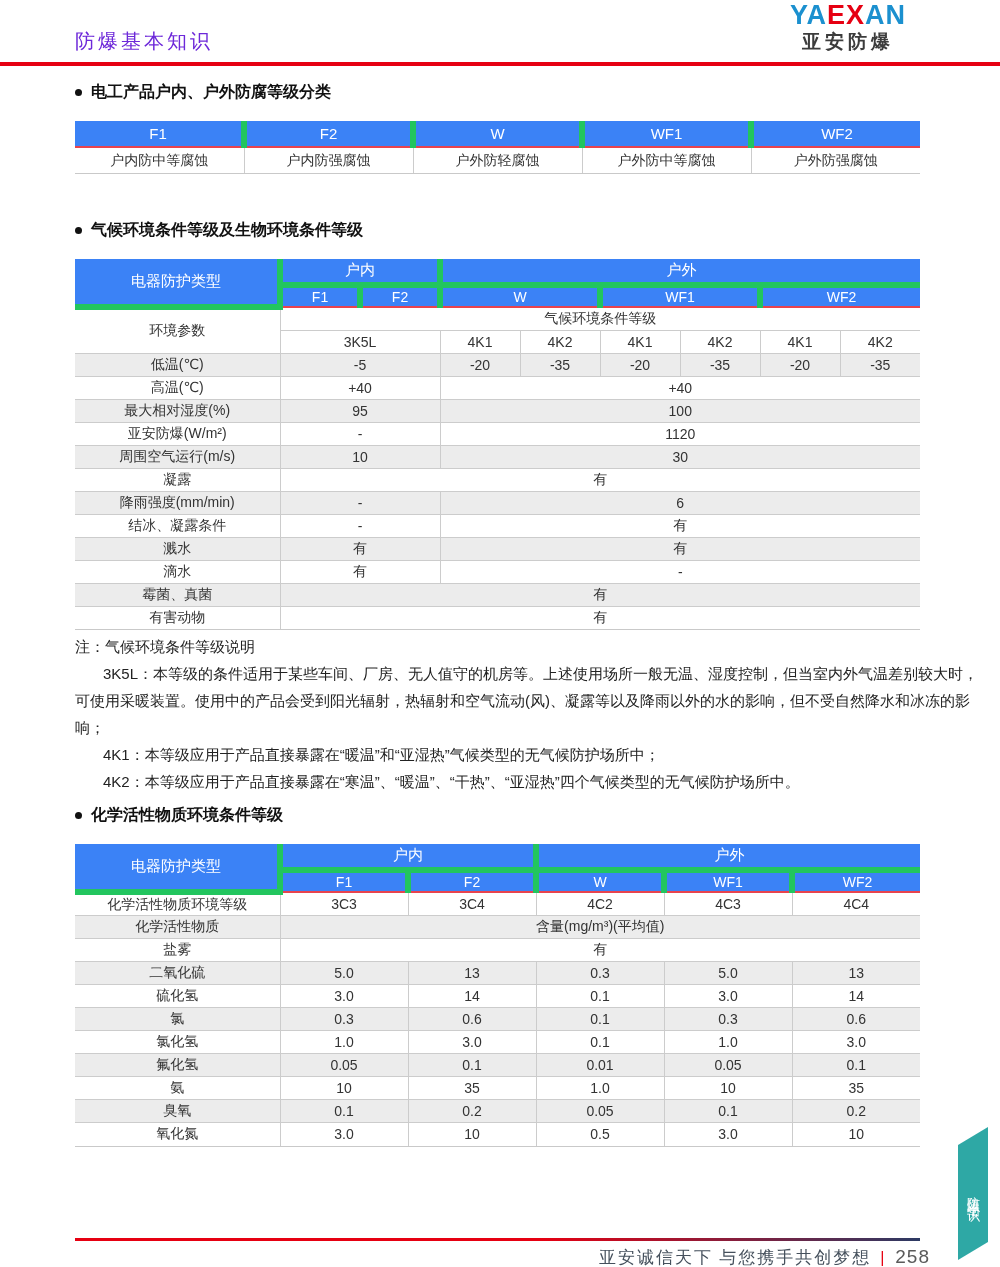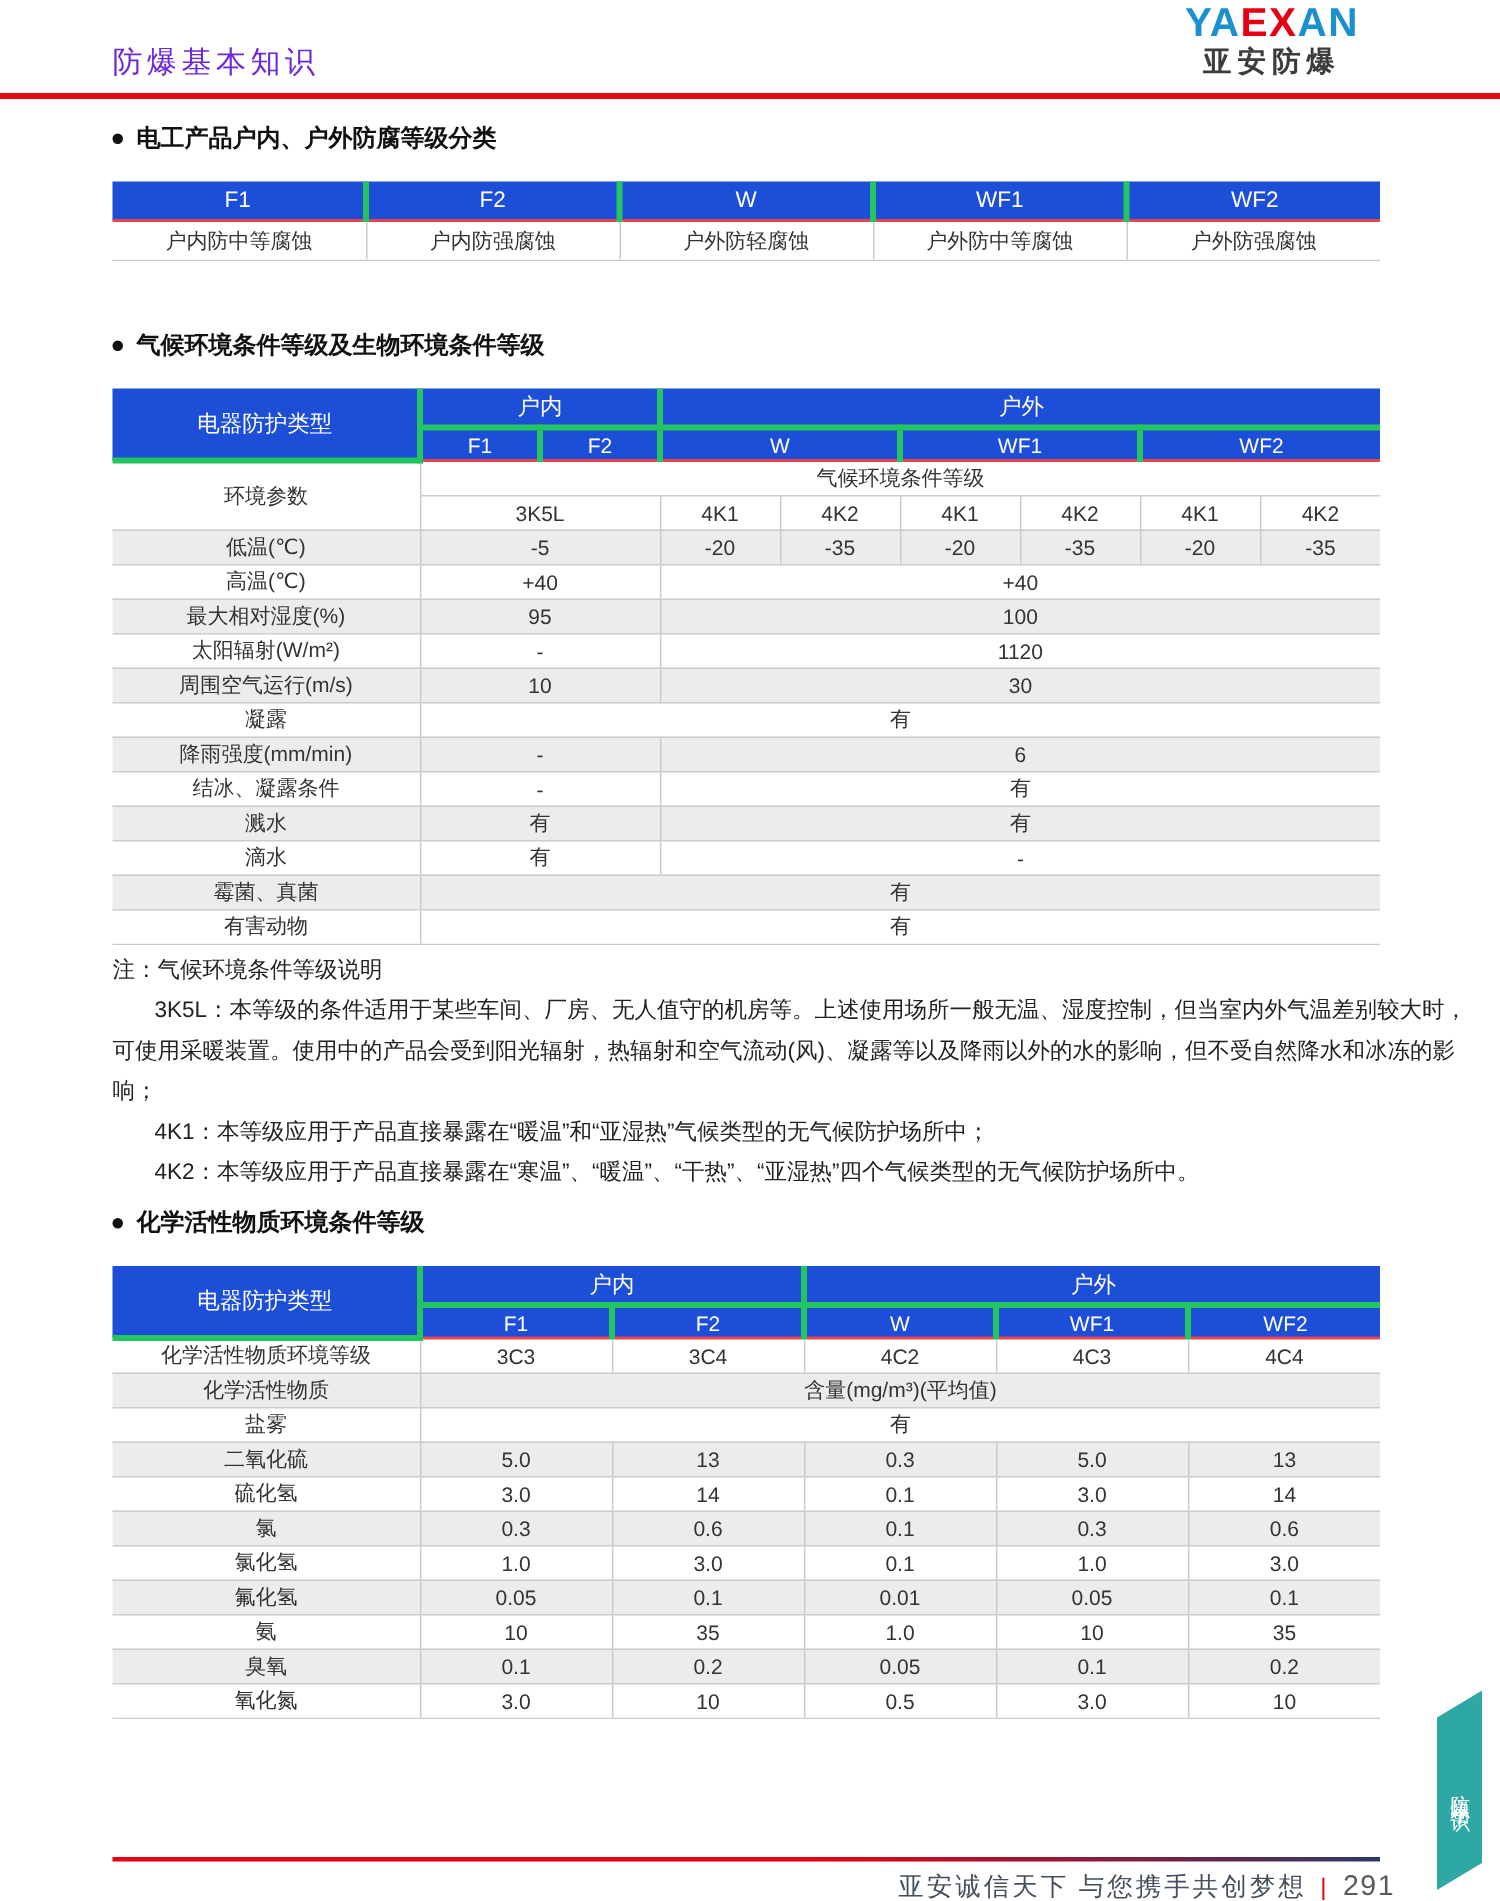--- a/index.html
+++ b/index.html
@@ -21,21 +21,21 @@
   .main { padding:0 80px 0 75px; }
   .sec-title { display:flex; align-items:center; font-size:16px; font-weight:bold; color:#111; }
   .sec-title .dot { width:7px; height:7px; border-radius:50%; background:#111; margin-right:9px; flex:0 0 auto; }
   .t1-title { padding-top:16px; }
   .t2-title { padding-top:46px; }
   .t3-title { padding-top:10px; }
 
   
   .tblwrap { border-bottom:1px solid #c9c9c9; }
   table.tbl { width:845px; border-collapse:collapse; border:hidden; table-layout:fixed; }
-  .tbl th { background:#1d4ed8; color:#fff; font-weight:normal; border:4px solid #22c55e;
+  .tbl th { background:#3b82f6; color:#fff; font-weight:normal; border:6px solid #22c55e;
             text-align:center; font-size:14px; }
   .tbl tr.h1 th { height:26px; font-size:15px; }
   .tbl tr.h2 th { height:22px; }
   .tbl tr.hred th { border-bottom:2px solid #e8434e; }
   .tbl th.corner { font-size:14px; }
   .tbl td { border:1px solid #cccccc; background:#fff; text-align:center; vertical-align:middle;
             font-size:14px; color:#333; height:23px; padding:1px 2px; }
   .tbl tr.alt td { background:#ececec;text-align:center; }
   .t1 { margin-top:18px; }
   .t1 th { height:27px; }
@@ -167,21 +167,21 @@
           <td>高温(℃)</td>
           <td colspan="2">+40</td>
           <td colspan="6">+40</td>
         </tr>
         <tr class="alt">
           <td>最大相对湿度(%)</td>
           <td colspan="2">95</td>
           <td colspan="6">100</td>
         </tr>
         <tr>
-          <td>太阳辐射(W/m²)</td>
+          <td>亚安防爆(W/m²)</td>
           <td colspan="2">-</td>
           <td colspan="6">1120</td>
         </tr>
         <tr class="alt">
           <td>周围空气运行(m/s)</td>
           <td colspan="2">10</td>
           <td colspan="6">30</td>
         </tr>
         <tr>
           <td>凝露</td>
@@ -336,20 +336,20 @@
           <td>10</td>
         </tr>
       </tbody>
         </table>
     </div>
 
   </div>
 
   <div class="footer-rule"></div>
   <div class="footer-text">
-    <span>亚安诚信天下 与您携手共创梦想</span><span class="sep">|</span><span class="pn">291</span>
+    <span>亚安诚信天下 与您携手共创梦想</span><span class="sep">|</span><span class="pn">258</span>
   </div>
 
   <div class="side-tab">
     <span class="side-tab-label">防爆小常识</span>
   </div>
 
 </div>
 
 </body></html>

